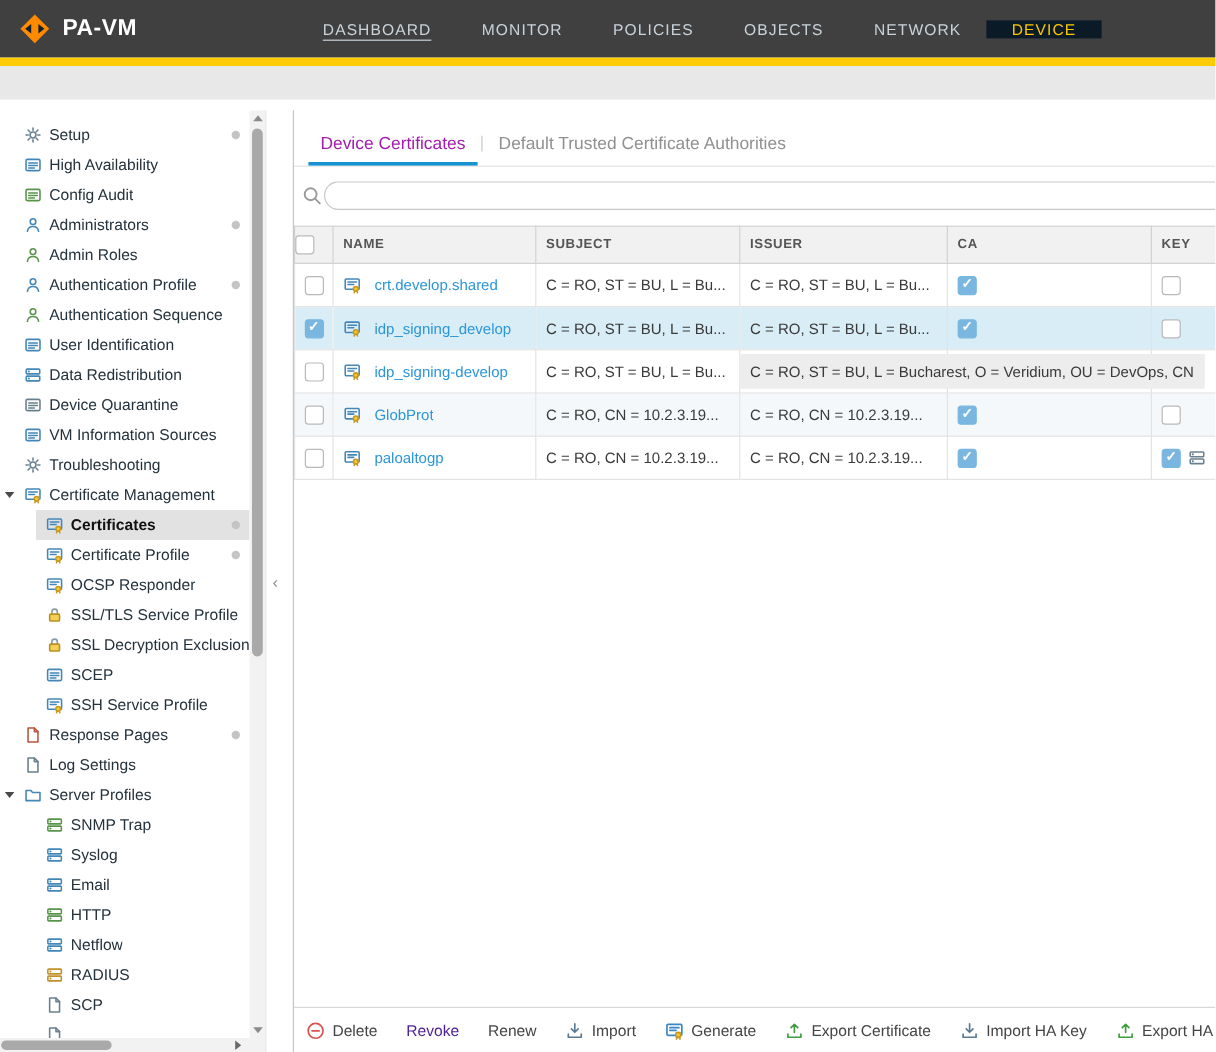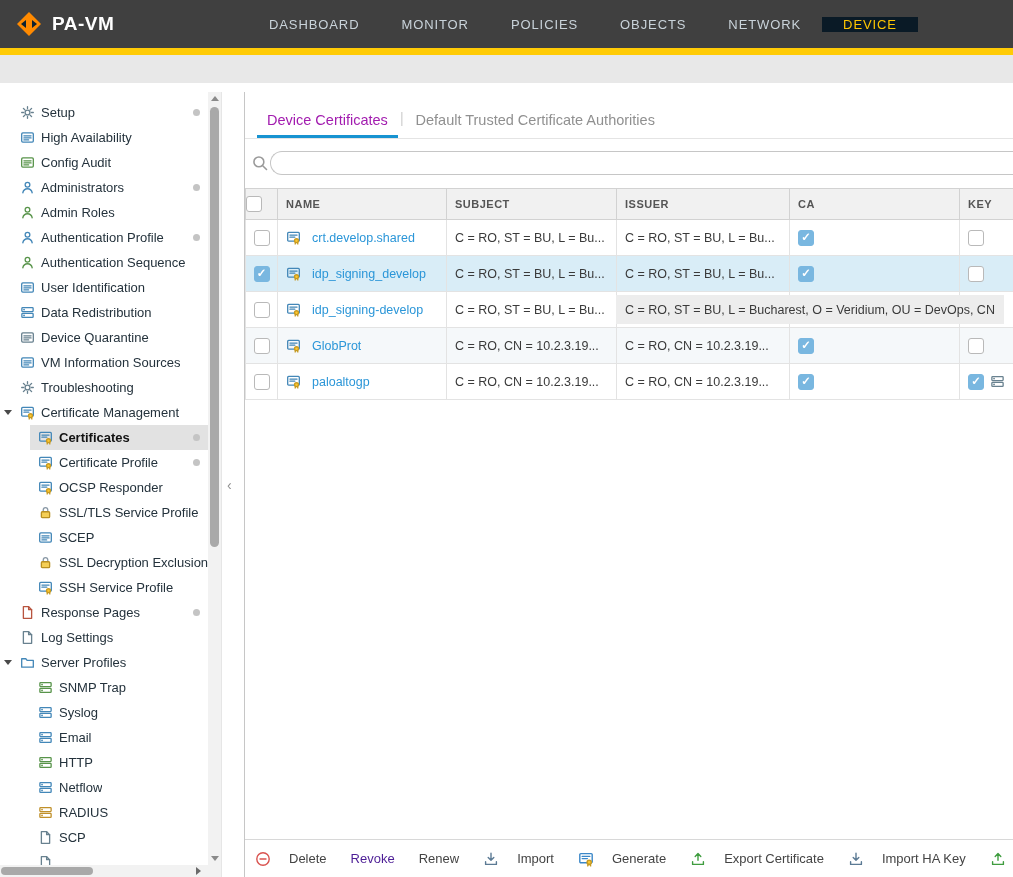--- a/index.html
+++ b/index.html
@@ -9,21 +9,21 @@
     -webkit-font-smoothing:antialiased;
   }
   
   .topnav{height:48px;background:#404040;display:flex;align-items:center}
   .logo-wrap{display:flex;align-items:center;gap:10px;padding-left:16px;width:232px;flex:none}
   .logo-mark{width:26px;height:26px;flex:none}
   .logo-text{color:#fff;font-size:19px;font-weight:bold;letter-spacing:.5px}
   .nav{display:flex}
   .nav .nav-item{display:flex;align-items:center;padding:0 21px;font-size:13px;
     letter-spacing:.9px;color:#c9d3da;text-decoration:none;cursor:pointer}
-  .nav .nav-item.underlined{text-underline-offset:4px}
+  .nav .nav-item.underlined{text-decoration:underline;text-underline-offset:4px}
   .nav .nav-item.active{background:#0a1a26;color:#fec600}
   .goldbar{height:7px;background:#ffcb06}
   .graystrip{height:28px;background:#e8e8e8}
 
   
   .content{position:absolute;top:92px;left:0;right:0;bottom:0;display:flex}
   .sidebar{width:244px;flex:none;position:relative;background:#fff}
   .main{flex:1;position:relative;border-left:1px solid #c6c6c6;overflow:hidden;background:#fff}
 
   
@@ -88,21 +88,21 @@
   .lnk{color:#2b96d8;text-decoration:none;cursor:pointer;overflow:hidden;text-overflow:ellipsis}
   .iss-cell{position:relative;overflow:visible !important}
   .ov{position:absolute;left:-1px;top:3px;bottom:3px;background:#ededed;display:flex;
     align-items:center;padding:0 9px;white-space:nowrap;z-index:2;color:#3a3a3a;width:max-content}
   .keycell{display:flex;align-items:center;gap:6px}
 
   
   .foot{position:absolute;left:0;right:0;bottom:0;height:37px;border-top:1px solid #d8d8d8;
     background:#fff;display:flex;align-items:center;padding-left:10px;gap:24px;
     font-size:13px;color:#444;white-space:nowrap;overflow:hidden}
-  .t-item{display:flex;align-items:center;gap:18px;cursor:pointer;flex:none}
+  .t-item{display:flex;align-items:center;gap:6px;cursor:pointer;flex:none}
   .t-item.disabled{color:#4c1d95;cursor:default}
   .t-ic{width:16px;height:16px;flex:none}
 
   .defs-hidden{position:absolute;width:0;height:0;overflow:hidden}
 </style>
 </head>
 <body>
 
 <svg class="defs-hidden" aria-hidden="true">
   <defs>
@@ -330,31 +330,31 @@
         </div>
       <div class="s-item lvl1">
           <span class="sp"></span>
           <svg class="ic c-gold">
             <use href="#i-lock"></use>
           </svg>
           <span class="s-lbl">SSL/TLS Service Profile</span>
         </div>
       <div class="s-item lvl1">
           <span class="sp"></span>
-          <svg class="ic c-blue">
-            <use href="#i-card"></use>
-          </svg>
-          <span class="s-lbl">SCEP</span>
-        </div>
-      <div class="s-item lvl1">
-          <span class="sp"></span>
           <svg class="ic c-gold">
             <use href="#i-lock"></use>
           </svg>
           <span class="s-lbl">SSL Decryption Exclusion</span>
+        </div>
+      <div class="s-item lvl1">
+          <span class="sp"></span>
+          <svg class="ic c-blue">
+            <use href="#i-card"></use>
+          </svg>
+          <span class="s-lbl">SCEP</span>
         </div>
       <div class="s-item lvl1">
           <span class="sp"></span>
           <svg class="ic c-blue">
             <use href="#i-cert"></use>
           </svg>
           <span class="s-lbl">SSH Service Profile</span>
         </div>
       <div class="s-item">
           <span class="sp"></span>

